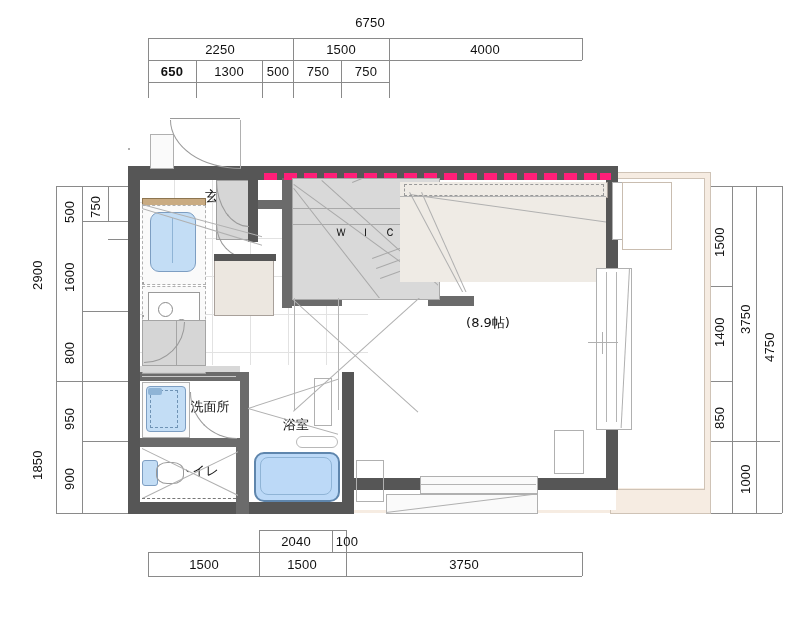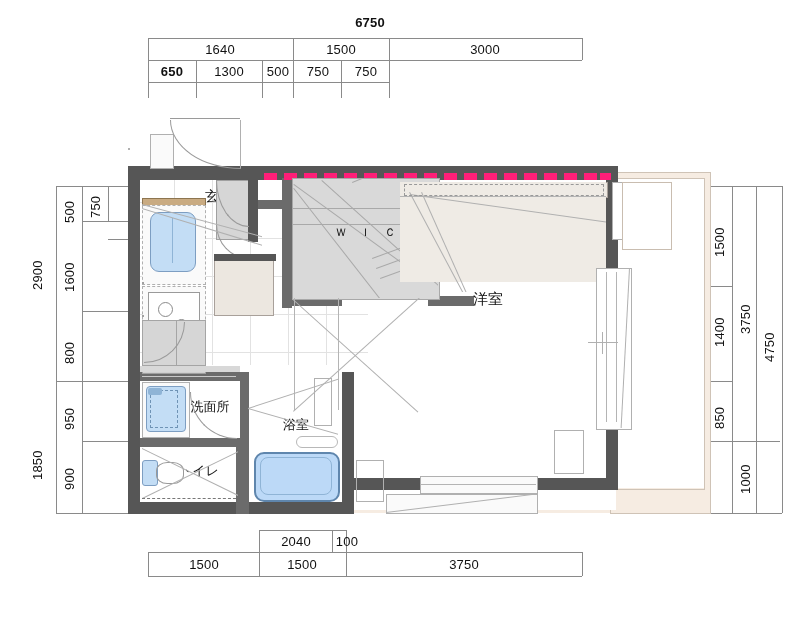--- a/index.html
+++ b/index.html
@@ -68,31 +68,31 @@
   .tile{position:absolute;}
   .tile i{position:absolute;background:#e2e2e2;}
 </style>
 </head>
 <body>
 
 <div id="stage">
 
   <div>
 
-    <div class="dimtxt" style="left:340px;top:14px;width:60px;height:16px;font-weight:bold;">6750</div>
+    <div class="dimtxt" style="left:340px;top:14px;width:60px;height:16px;">6750</div>
 
     <div class="dimline h" style="left:148px;top:38px;width:434px;"></div>
     <div class="dimline h" style="left:148px;top:60px;width:434px;"></div>
     <div class="dimline v" style="left:148px;top:38px;height:22px;"></div>
     <div class="dimline v" style="left:293px;top:38px;height:22px;"></div>
     <div class="dimline v" style="left:389px;top:38px;height:22px;"></div>
     <div class="dimline v" style="left:582px;top:38px;height:22px;"></div>
-    <div class="dimtxt" style="left:190px;top:41px;width:60px;height:16px;">1640</div>
+    <div class="dimtxt" style="left:190px;top:41px;width:60px;height:16px;">2250</div>
     <div class="dimtxt" style="left:311px;top:41px;width:60px;height:16px;">1500</div>
-    <div class="dimtxt" style="left:455px;top:41px;width:60px;height:16px;">3000</div>
+    <div class="dimtxt" style="left:455px;top:41px;width:60px;height:16px;">4000</div>
 
     <div class="dimline h" style="left:148px;top:82px;width:241px;"></div>
     <div class="dimline v" style="left:148px;top:60px;height:22px;"></div>
     <div class="dimline v" style="left:196px;top:60px;height:22px;"></div>
     <div class="dimline v" style="left:262px;top:60px;height:22px;"></div>
     <div class="dimline v" style="left:293px;top:60px;height:22px;"></div>
     <div class="dimline v" style="left:341px;top:60px;height:22px;"></div>
     <div class="dimline v" style="left:389px;top:60px;height:22px;"></div>
     <div class="dimtxt" style="left:152px;top:63px;width:40px;height:16px;font-weight:bold;">650</div>
     <div class="dimtxt" style="left:199px;top:63px;width:60px;height:16px;">1300</div>
@@ -321,21 +321,21 @@
     <div class="shelf" style="left:272px;top:62px;width:206px;height:14px;"></div>
     <div style="position:absolute;left:272px;top:62px;width:206px;height:100px;background:#efebe5;"></div>
     <div class="thinline h" style="left:272px;top:76px;width:206px;"></div>
     <div class="swing" style="left:272px;top:62px;width:206px;height:110px;">
       <i style="left:10px;top:10px;width:120px;transform:rotate(62deg);"></i>
       <i style="left:22px;top:10px;width:120px;transform:rotate(66deg);"></i>
       <i style="left:10px;top:12px;width:200px;transform:rotate(8deg);"></i>
     </div>
     <div style="position:absolute;left:276px;top:64px;width:198px;height:10px;border:1px dashed #999;"></div>
 
-    <div class="roomlabel rl-big" style="left:300px;top:170px;width:120px;">洋室</div>
+    <div class="roomlabel rl-sub" style="left:300px;top:194px;width:120px;">(8.9帖)</div>
 
     <div class="whiteunit" style="left:484px;top:62px;width:28px;height:56px;background:#ffffff;"></div>
     <div class="whiteunit" style="left:468px;top:148px;width:34px;height:160px;background:#ffffff;"></div>
     <div class="thinline v" style="left:478px;top:152px;height:150px;"></div>
     <div class="thinline v" style="left:488px;top:152px;height:150px;"></div>
     <div class="swing" style="left:468px;top:148px;width:40px;height:160px;">
       <i style="left:34px;top:0;width:162px;transform:rotate(93deg);"></i>
     </div>
     <div style="position:absolute;left:460px;top:222px;width:30px;height:1px;background:#b0b0b0;"></div>
     <div style="position:absolute;left:474px;top:212px;width:1px;height:22px;background:#b0b0b0;"></div>

